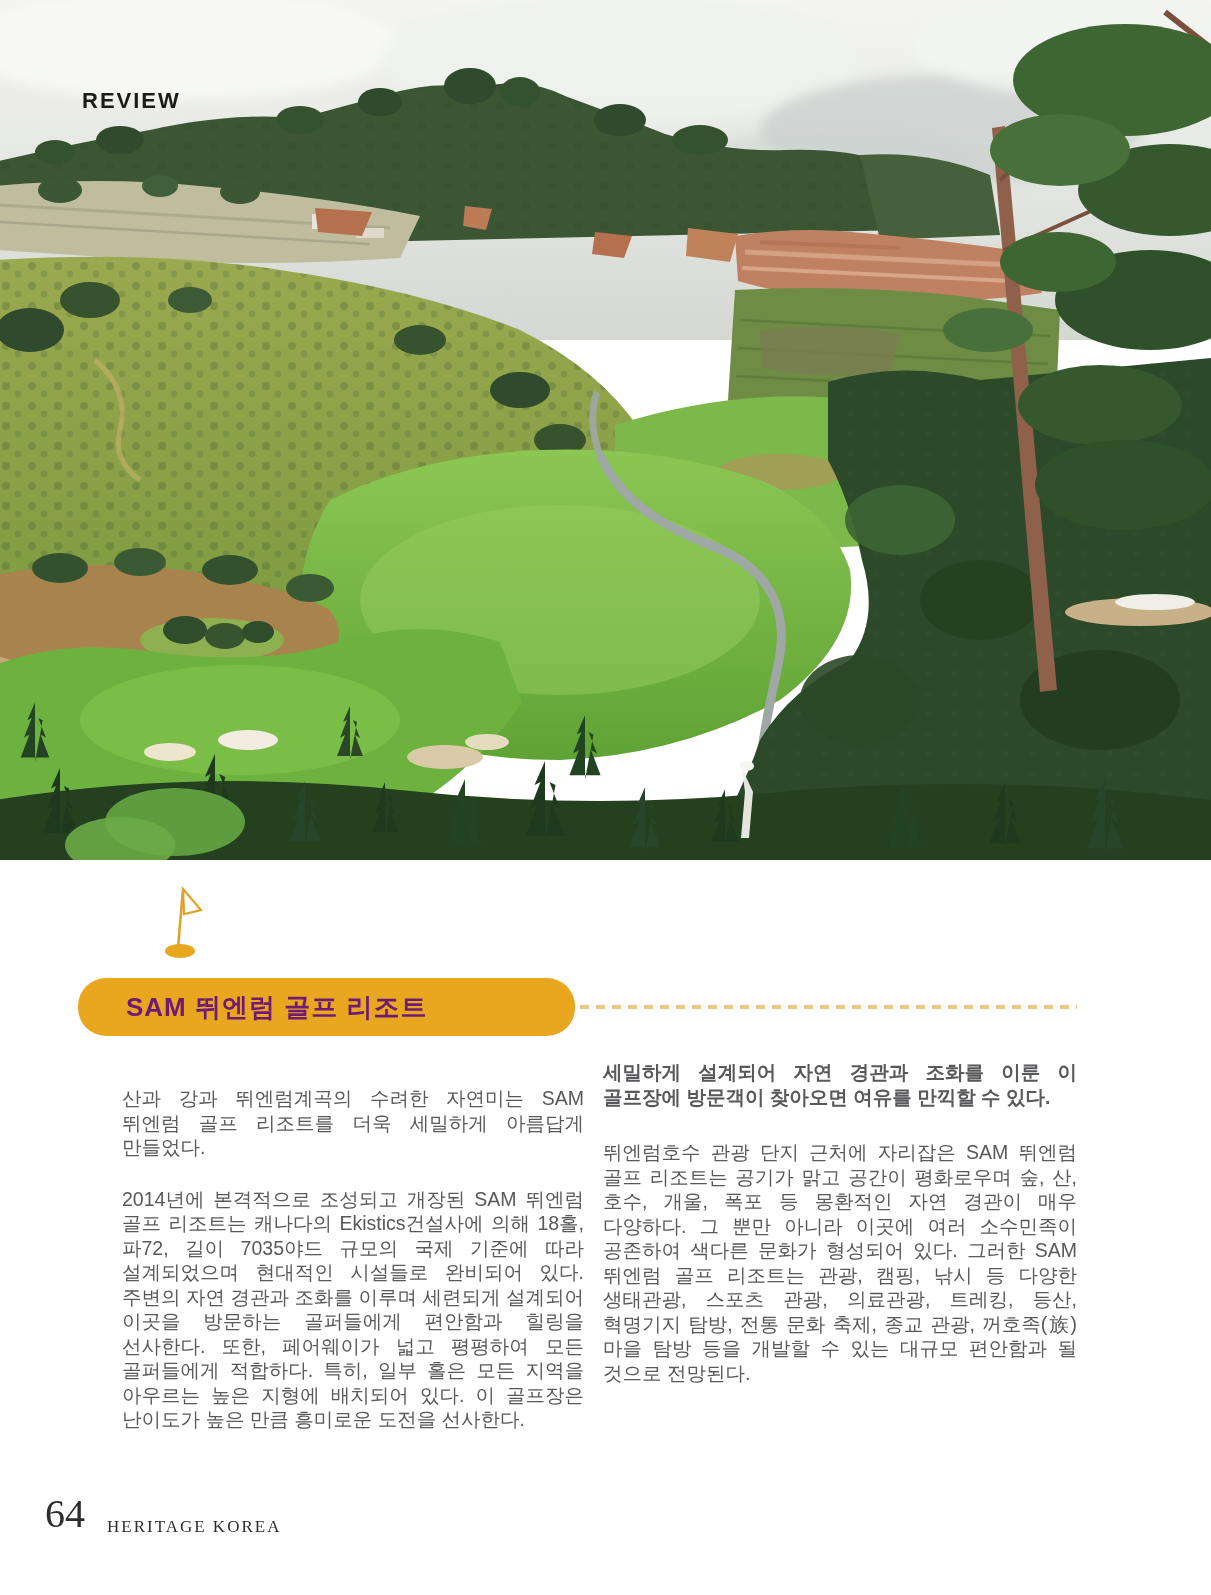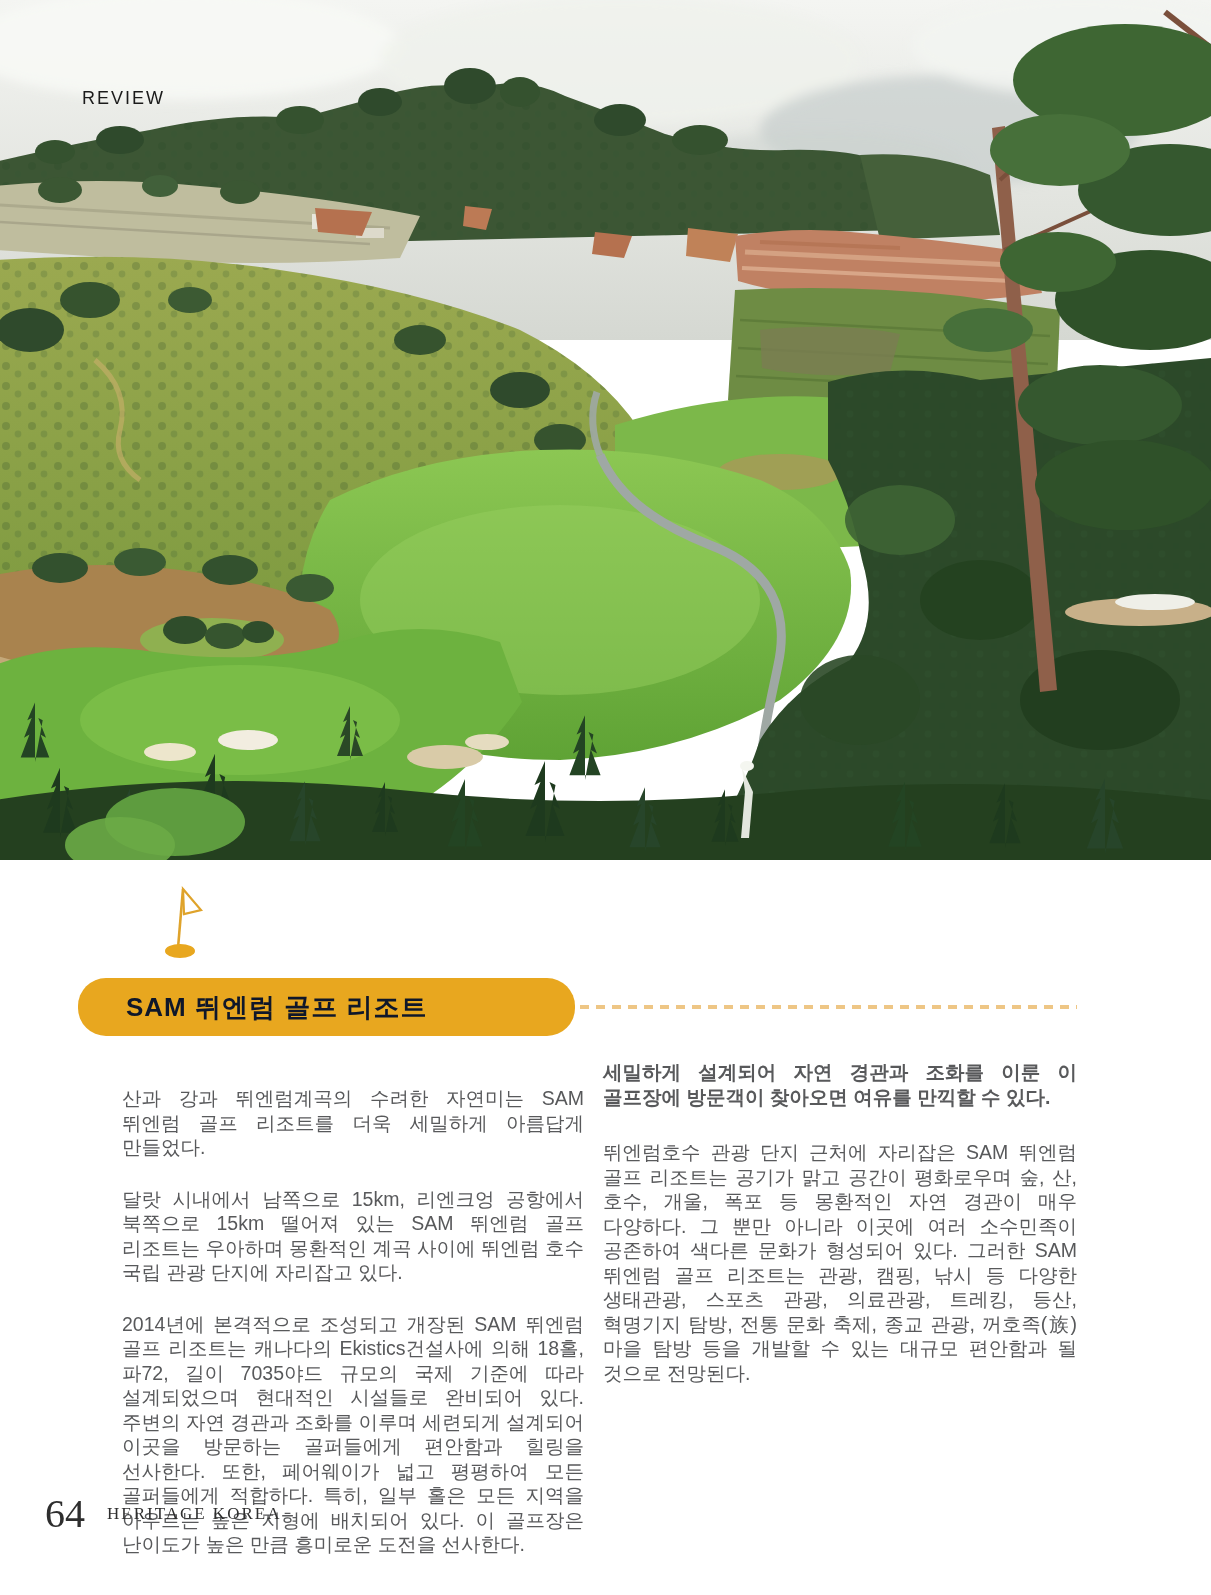--- a/index.html
+++ b/index.html
@@ -1,34 +1,34 @@
 <!DOCTYPE html>
 <html><head>
 <meta charset="utf-8">
 <style>
   html,body{margin:0;padding:0;background:#ffffff;}
   .page{position:relative;width:1211px;height:1595px;background:#ffffff;overflow:hidden;
         font-family:"Liberation Sans", sans-serif;}
   .photo{position:absolute;left:0;top:0;width:1211px;height:860px;}
   .photo svg{display:block;width:1211px;height:860px;}
-  .review-label{position:absolute;left:82px;top:88px;font-size:18px;font-weight:normal;
+  .review-label{position:absolute;left:82px;top:88px;font-size:22px;font-weight:bold;
         letter-spacing:2px;color:#1b1b1b;}
   .flag{position:absolute;left:158px;top:884px;width:50px;height:78px;}
   .banner{position:absolute;left:78px;top:978px;width:497px;height:58px;background:#E8A71F;
         border-radius:28px;display:flex;align-items:center;box-sizing:border-box;padding-left:48px;}
-  .banner-title{font-size:26px;font-weight:bold;color:#0f172a;letter-spacing:1px;}
+  .banner-title{font-size:26px;font-weight:bold;color:#701a75;letter-spacing:1px;}
   .dash-line{position:absolute;left:580px;top:1005px;width:497px;height:4px;
         background:repeating-linear-gradient(90deg,#EEC685 0 9px,transparent 9px 16px);}
   .col{position:absolute;color:#58595b;font-size:19.5px;line-height:24.5px;
         text-align:justify;word-break:keep-all;}
   .col p{margin:0 0 27px 0;}
   .col-left{left:122px;top:1086px;width:462px;}
   .col-right{left:603px;top:1060px;width:474px;}
   .col-right p:first-child{margin-bottom:31px;font-weight:bold;}
-  .footer{position:absolute;left:45px;top:1490px;display:flex;align-items:center;
+  .footer{position:absolute;left:45px;top:1490px;display:flex;align-items:flex-end;
         font-family:"Liberation Serif", serif;color:#2e2e2e;}
   .page-num{font-size:40px;font-weight:normal;}
   .mag-title{font-size:17px;letter-spacing:2px;margin-left:22px;}
 </style>
 </head>
 <body>
 
 <div class="page">
 
   <div class="photo">
@@ -234,21 +234,20 @@
     </svg>
   </div>
 
   <div class="banner">
     <span class="banner-title">SAM 뛰엔럼 골프 리조트</span>
   </div>
   <div class="dash-line"></div>
 
   <div class="col col-left">
     <p>산과 강과 뛰엔럼계곡의 수려한 자연미는 SAM 뛰엔럼 골프 리조트를 더욱 세밀하게 아름답게 만들었다.</p>
-    <p>달랏 시내에서 남쪽으로 15km, 리엔크엉 공항에서 북쪽으로 15km 떨어져 있는 SAM 뛰엔럼 골프 리조트는 우아하며 몽환적인 계곡 사이에 뛰엔럼 호수 국립 관광 단지에 자리잡고 있다.</p>
     <p>2014년에 본격적으로 조성되고 개장된 SAM 뛰엔럼 골프 리조트는 캐나다의 Ekistics건설사에 의해 18홀, 파72, 길이 7035야드 규모의 국제 기준에 따라 설계되었으며 현대적인 시설들로 완비되어 있다. 주변의 자연 경관과 조화를 이루며 세련되게 설계되어 이곳을 방문하는 골퍼들에게 편안함과 힐링을 선사한다. 또한, 페어웨이가 넓고 평평하여 모든 골퍼들에게 적합하다. 특히, 일부 홀은 모든 지역을 아우르는 높은 지형에 배치되어 있다. 이 골프장은 난이도가 높은 만큼 흥미로운 도전을 선사한다.</p>
   </div>
   <div class="col col-right">
     <p>세밀하게 설계되어 자연 경관과 조화를 이룬 이 골프장에 방문객이 찾아오면 여유를 만끽할 수 있다.</p>
     <p>뛰엔럼호수 관광 단지 근처에 자리잡은 SAM 뛰엔럼 골프 리조트는 공기가 맑고 공간이 평화로우며 숲, 산, 호수, 개울, 폭포 등 몽환적인 자연 경관이 매우 다양하다. 그 뿐만 아니라 이곳에 여러 소수민족이 공존하여 색다른 문화가 형성되어 있다. 그러한 SAM 뛰엔럼 골프 리조트는 관광, 캠핑, 낚시 등 다양한 생태관광, 스포츠 관광, 의료관광, 트레킹, 등산, 혁명기지 탐방, 전통 문화 축제, 종교 관광, 꺼호족(族) 마을 탐방 등을 개발할 수 있는 대규모 편안함과 될 것으로 전망된다.</p>
   </div>
 
   <div class="footer">
     <span class="page-num">64</span>
     <span class="mag-title">HERITAGE KOREA</span>

